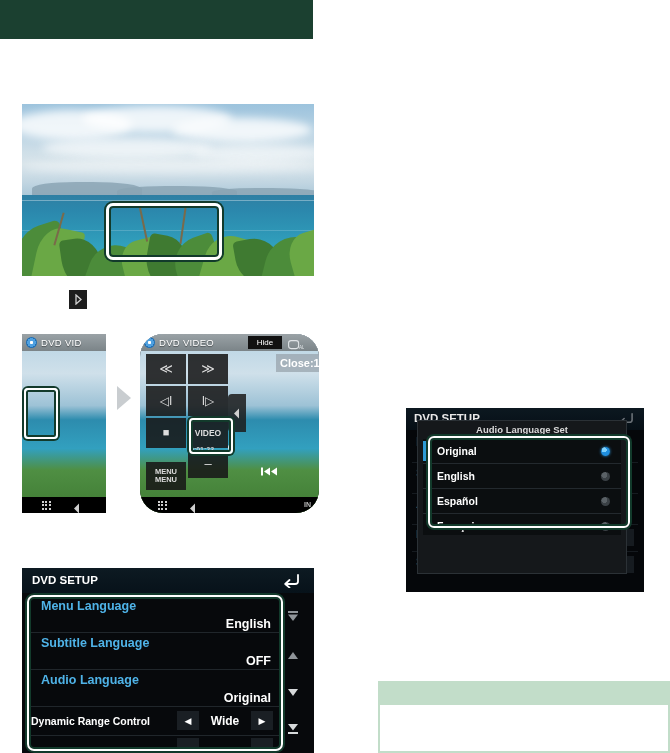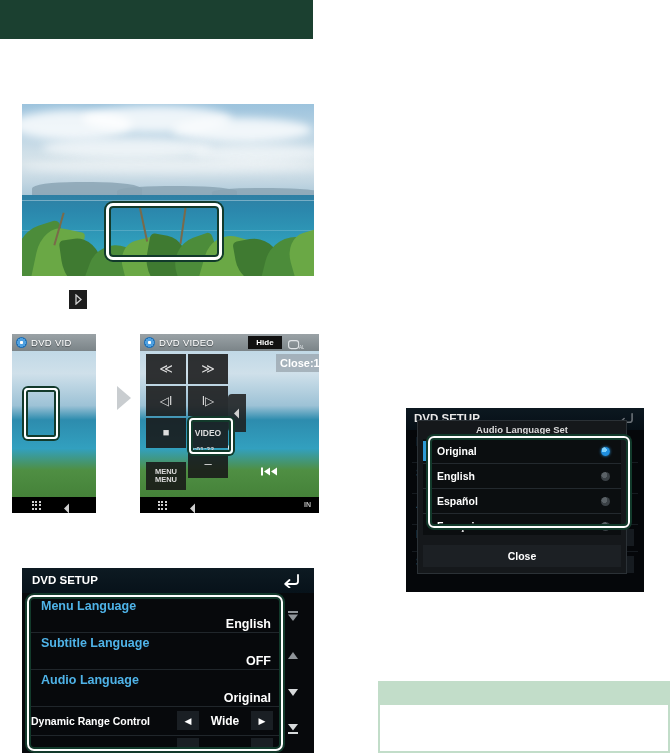--- a/index.html
+++ b/index.html
@@ -50,34 +50,34 @@
       text-shadow:0 1px 1px rgba(0,0,0,.45);white-space:nowrap;}
   .unit-bottom{position:absolute;left:0;bottom:0;width:100%;height:16px;background:#000;}
   .grid-ico{position:absolute;display:grid;grid-template-columns:repeat(3,2px);
       grid-template-rows:repeat(3,2px);gap:1.4px;}
   .grid-ico i{background:#cfcfcf;display:block;width:2px;height:2px;}
 
   .softkey{position:absolute;background:rgba(28,28,28,.86);
       display:flex;align-items:center;justify-content:center;color:#d8d8d8;}
 
   
-  #unit-left{left:12px;top:334px;width:84px;height:179px;text-align:right;}
+  #unit-left{left:22px;top:334px;width:84px;height:179px;text-align:right;}
   #left-play-hl{left:24px;top:388px;width:34px;height:51px;border:2px solid #fff;
       border-radius:4px;box-sizing:border-box;box-shadow:0 0 0 2px #123a2b,inset 0 0 0 2px #123a2b;}
 
   
   #flow-arrow{left:115px;top:385px;}
 
   
-  #unit-right{left:140px;top:334px;width:179px;height:179px;}
+  #unit-right{left:140px;top:334px;width:179px;height:179px;border-radius:23px;}
   .rbtn{position:absolute;background:rgba(24,24,24,.88);
       display:flex;flex-direction:column;align-items:center;justify-content:center;
       color:#ddd;font-size:7.5px;line-height:1.05;text-align:center;}
   #hide-btn{position:absolute;left:108px;top:2px;width:34px;height:13px;background:#111;
-      color:#fff;font-size:8px;font-weight:700;display:flex;align-items:center;justify-content:center;}
+      color:#fff;font-size:8px;font-weight:400;display:flex;align-items:center;justify-content:center;}
   #title-pill{position:absolute;left:136px;top:20px;width:48px;height:18px;
       background:rgba(150,160,168,.70);color:#fff;font-size:11px;font-weight:700;
       display:flex;align-items:center;justify-content:flex-start;padding-left:4px;}
   #setup-hl{left:189px;top:418px;width:44px;height:36px;border:2px solid #fff;border-radius:4px;
       box-sizing:border-box;box-shadow:0 0 0 2px #123a2b,inset 0 0 0 2px #123a2b;}
   #right-time{position:absolute;left:50px;top:112px;color:#ccc;font-size:7px;font-weight:700;}
 
   
   #setup-panel{left:22px;top:568px;width:292px;height:185px;background:#07090c;}
   #setup-head{position:absolute;left:0;top:0;width:100%;height:25px;
@@ -400,21 +400,20 @@
       </div>
       <div class="opt">
         <span class="otxt">Español</span>
         <span class="radio"></span>
       </div>
       <div class="opt">
         <span class="otxt">Français</span>
         <span class="radio"></span>
       </div>
     </div>
-    <div id="dlg-close">Close</div>
   </div>
   <div id="dlg-hl"></div>
 </div>
 
 <div class="abs" id="note-box">
   <div id="note-head"></div>
   <div id="note-body"></div>
 </div>
 
 </body></html>

